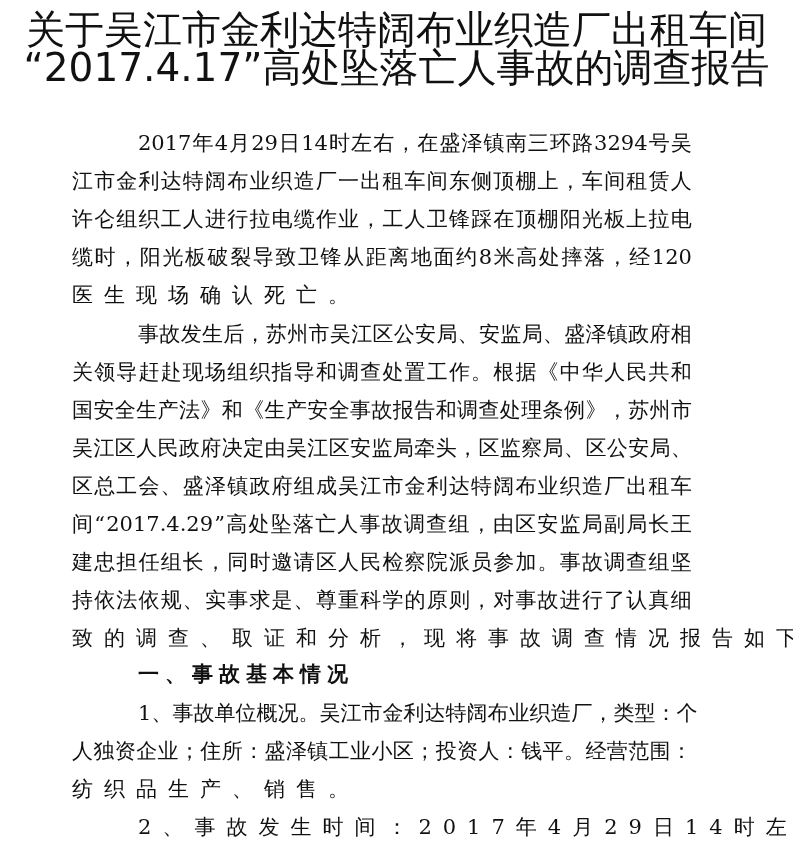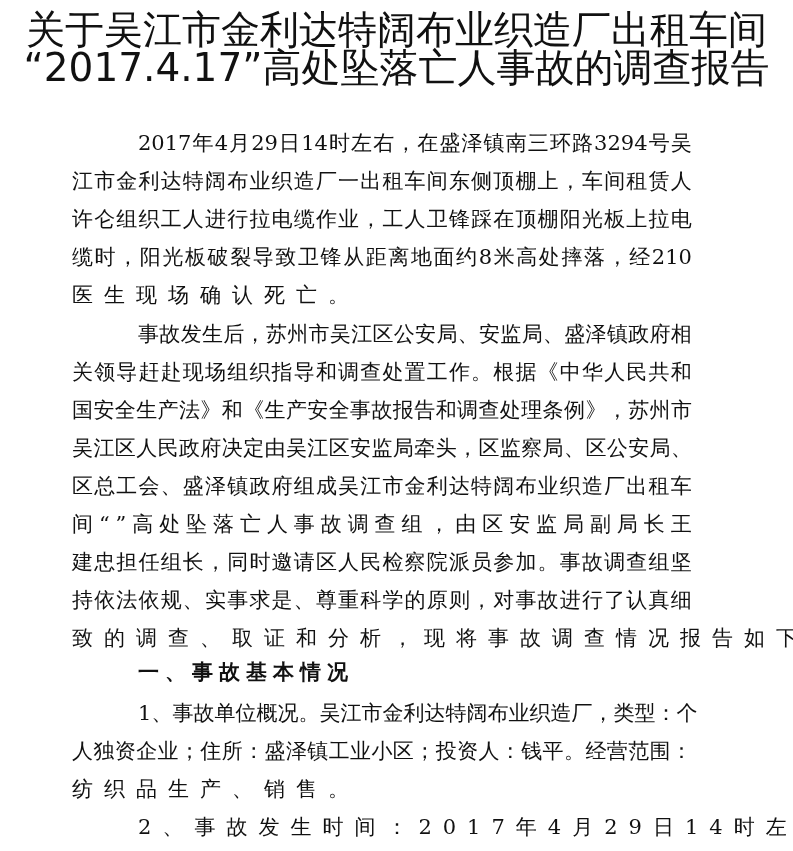--- a/index.html
+++ b/index.html
@@ -12,21 +12,21 @@
   .t1 { top: 12px; }
   .t2 { top: 50px; }
   .line {
     position: absolute; left: 72px; width: 620px; height: 38px;
     font-family: "DejaVu Serif", serif; font-size: 21px; line-height: 38px;
     white-space: nowrap; color: #111;
     display: flex; justify-content: space-between;
   }
   .line.last { justify-content: flex-start; letter-spacing: 11px; }
   .line.indent { left: 138px; width: 554px; }
-  .heading { font-weight: bold; font-family: Liberation Mono, monospace; }
+  .heading { font-weight: bold; }
   .line span.ch { display: inline-block; }
 </style>
 </head>
 <body>
 
 <div class="title t1">关于吴江市金利达特阔布业织造厂出租车间</div>
 <div class="title t2">“2017.4.17”高处坠落亡人事故的调查报告</div>
 
 <div id="body-lines">
     <div class="line indent" style="top: 124px;">
@@ -133,21 +133,21 @@
       <span class="ch">面</span>
       <span class="ch">约</span>
       <span class="ch">8</span>
       <span class="ch">米</span>
       <span class="ch">高</span>
       <span class="ch">处</span>
       <span class="ch">摔</span>
       <span class="ch">落</span>
       <span class="ch">，</span>
       <span class="ch">经</span>
-      <span class="ch">210</span>
+      <span class="ch">120</span>
     </div>
     <div class="line last" style="top: 276px;">
       <span class="ch">医</span>
       <span class="ch">生</span>
       <span class="ch">现</span>
       <span class="ch">场</span>
       <span class="ch">确</span>
       <span class="ch">认</span>
       <span class="ch">死</span>
       <span class="ch">亡</span>
@@ -299,20 +299,21 @@
       <span class="ch">织</span>
       <span class="ch">造</span>
       <span class="ch">厂</span>
       <span class="ch">出</span>
       <span class="ch">租</span>
       <span class="ch">车</span>
     </div>
     <div class="line" style="top: 505px;">
       <span class="ch">间</span>
       <span class="ch">“</span>
+      <span class="ch">2017.4.29</span>
       <span class="ch">”</span>
       <span class="ch">高</span>
       <span class="ch">处</span>
       <span class="ch">坠</span>
       <span class="ch">落</span>
       <span class="ch">亡</span>
       <span class="ch">人</span>
       <span class="ch">事</span>
       <span class="ch">故</span>
       <span class="ch">调</span>

